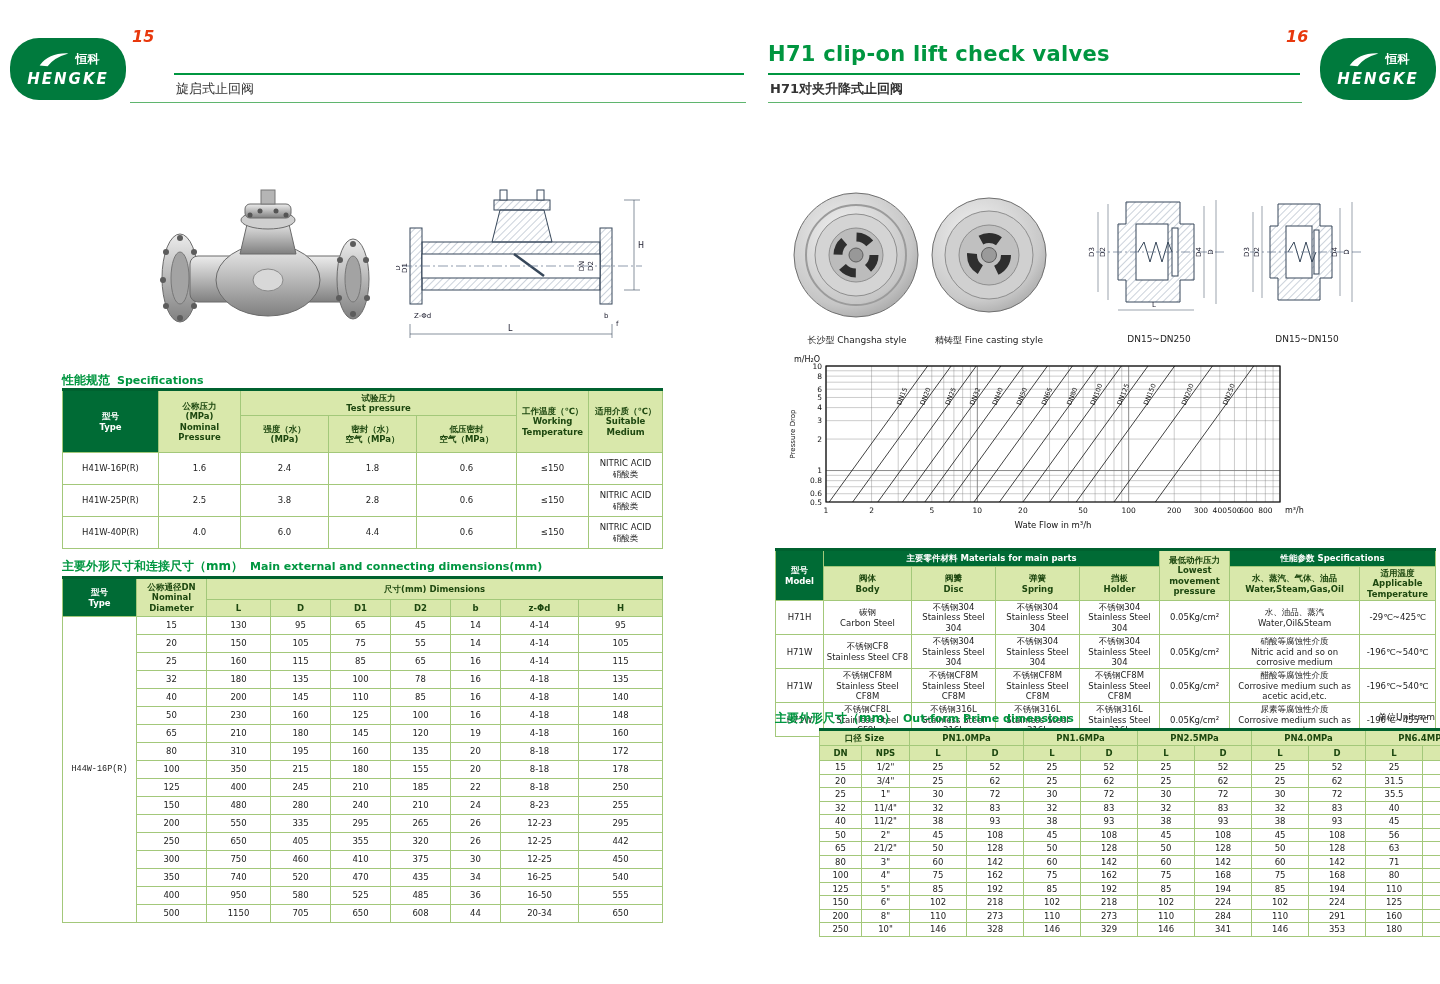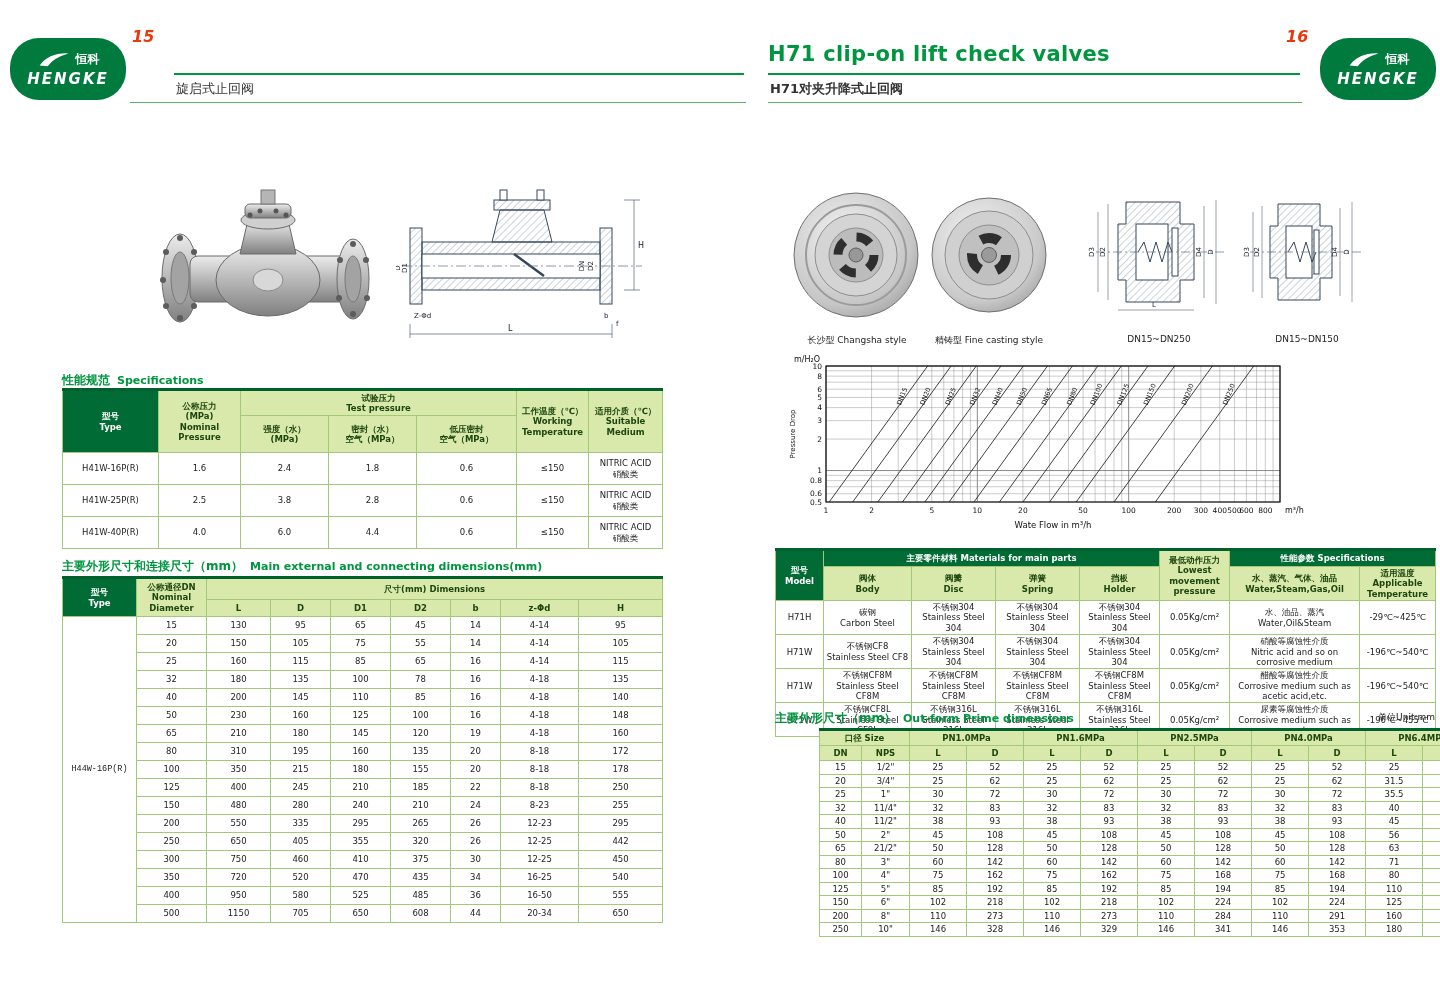--- a/index.html
+++ b/index.html
@@ -603,21 +603,21 @@
           <td>750</td>
           <td>460</td>
           <td>410</td>
           <td>375</td>
           <td>30</td>
           <td>12-25</td>
           <td>450</td>
         </tr>
         <tr>
           <td>350</td>
-          <td>720</td>
+          <td>740</td>
           <td>520</td>
           <td>470</td>
           <td>435</td>
           <td>34</td>
           <td>16-25</td>
           <td>540</td>
         </tr>
         <tr>
           <td>400</td>
           <td>950</td>

